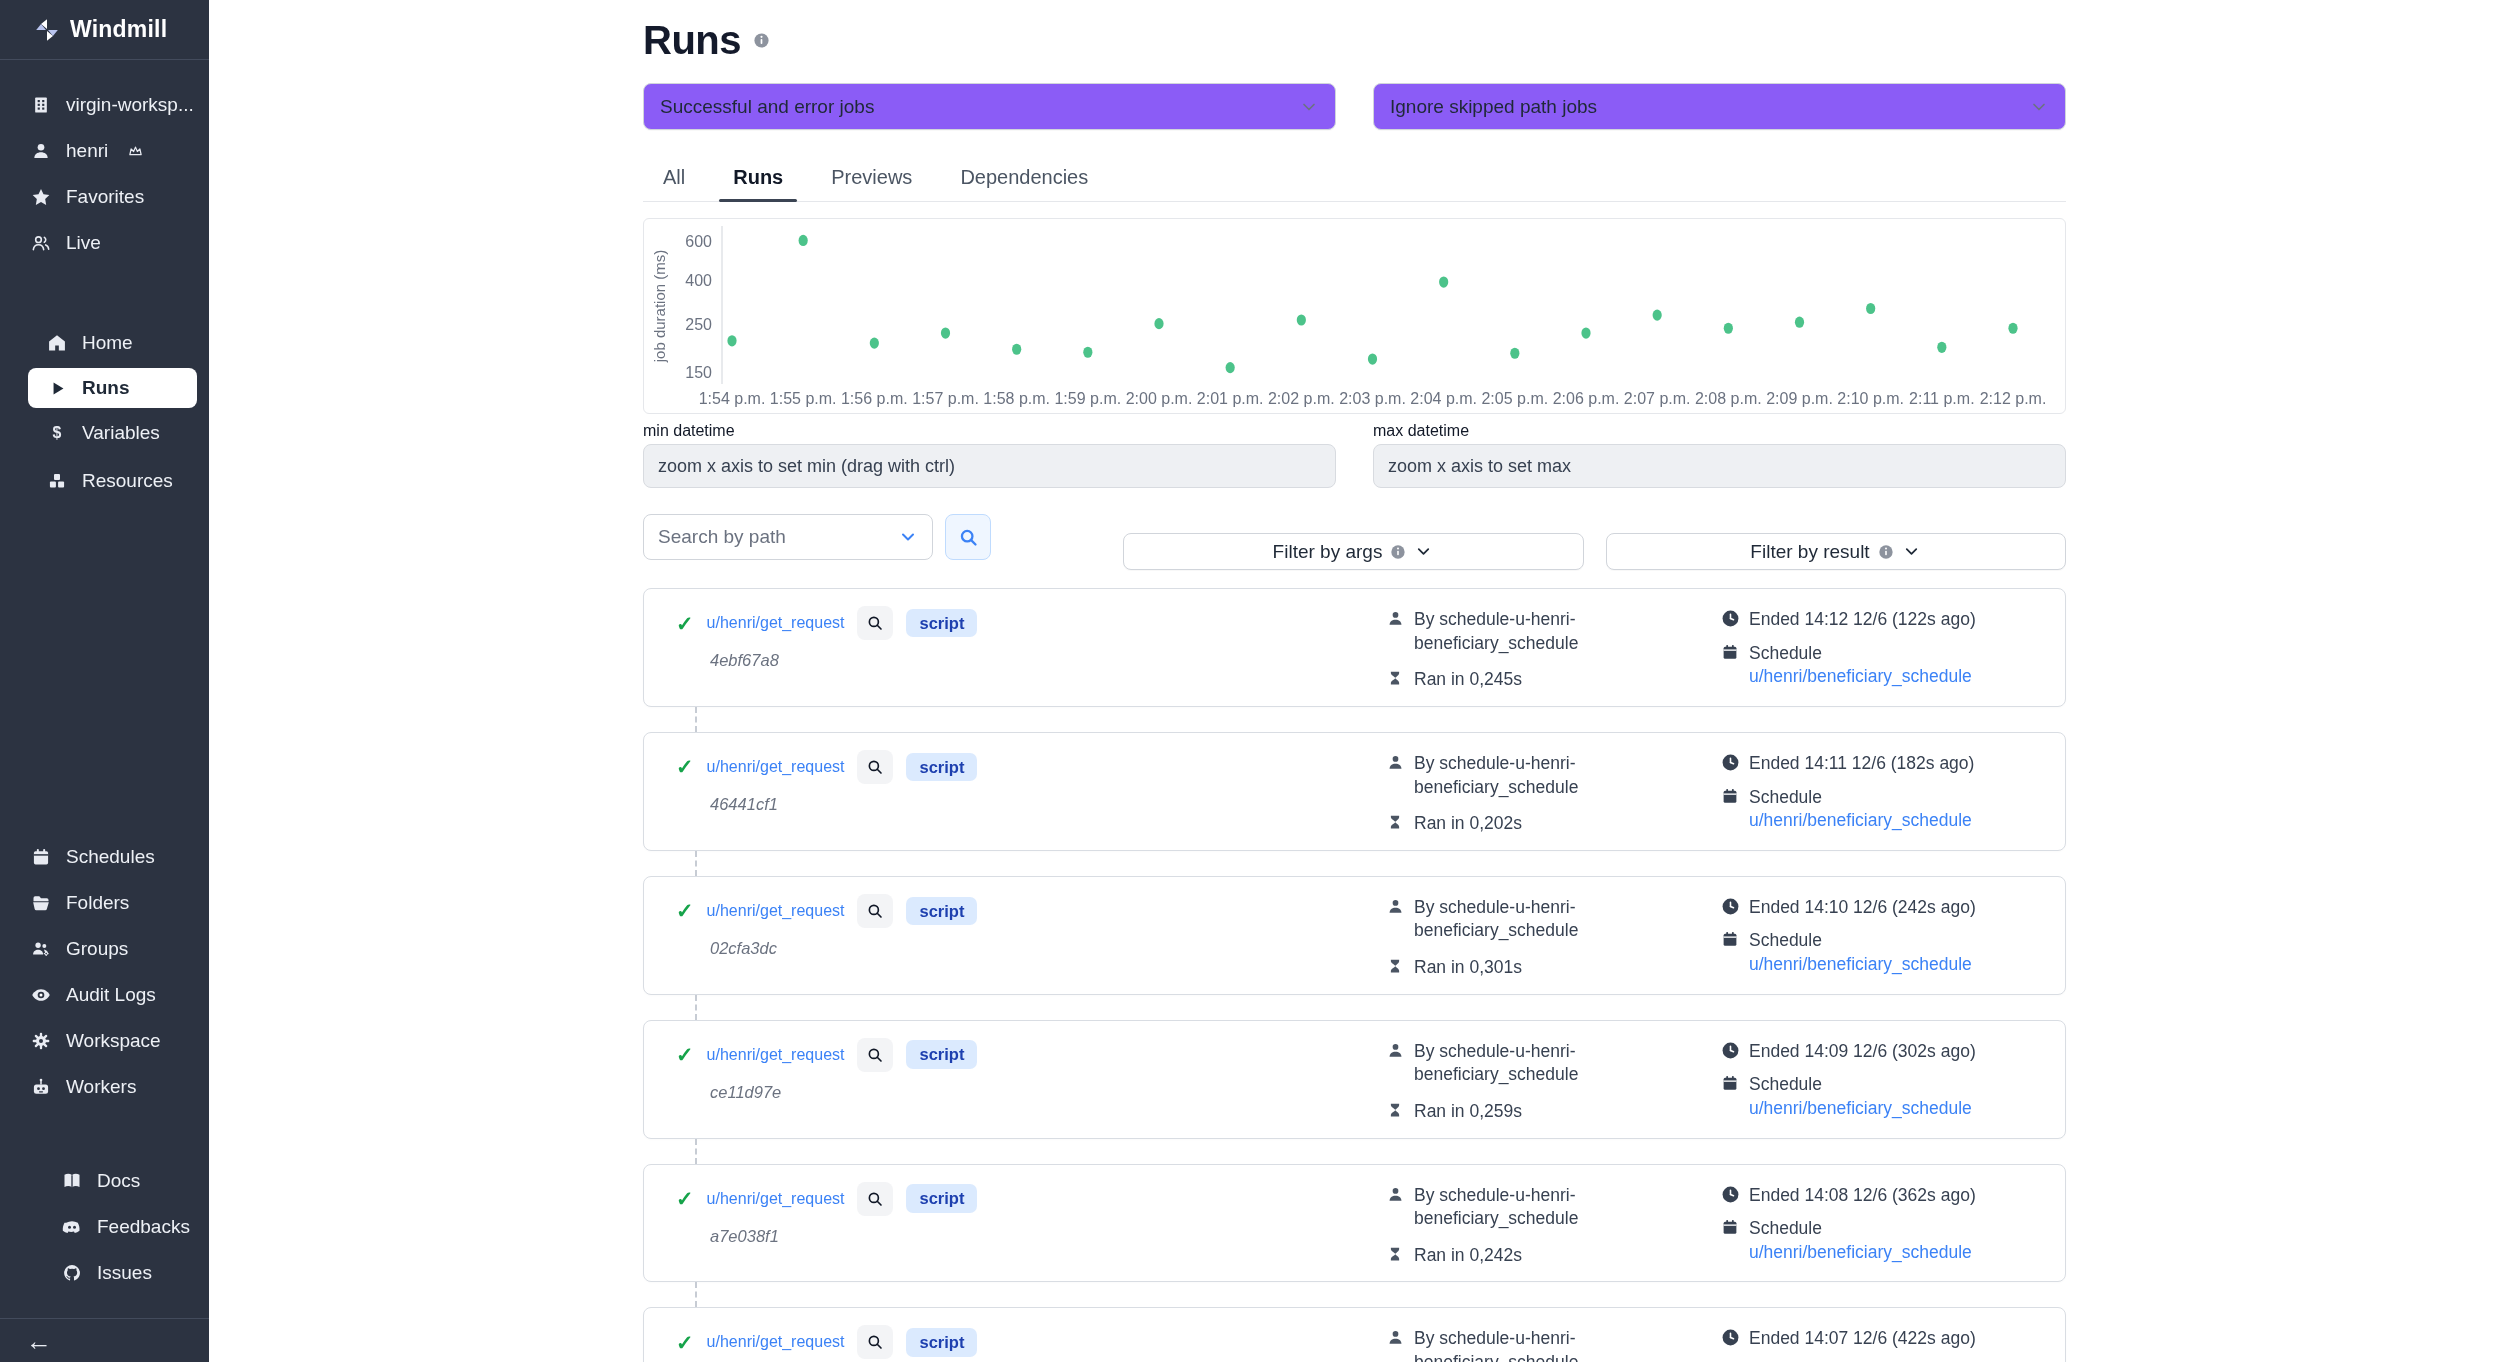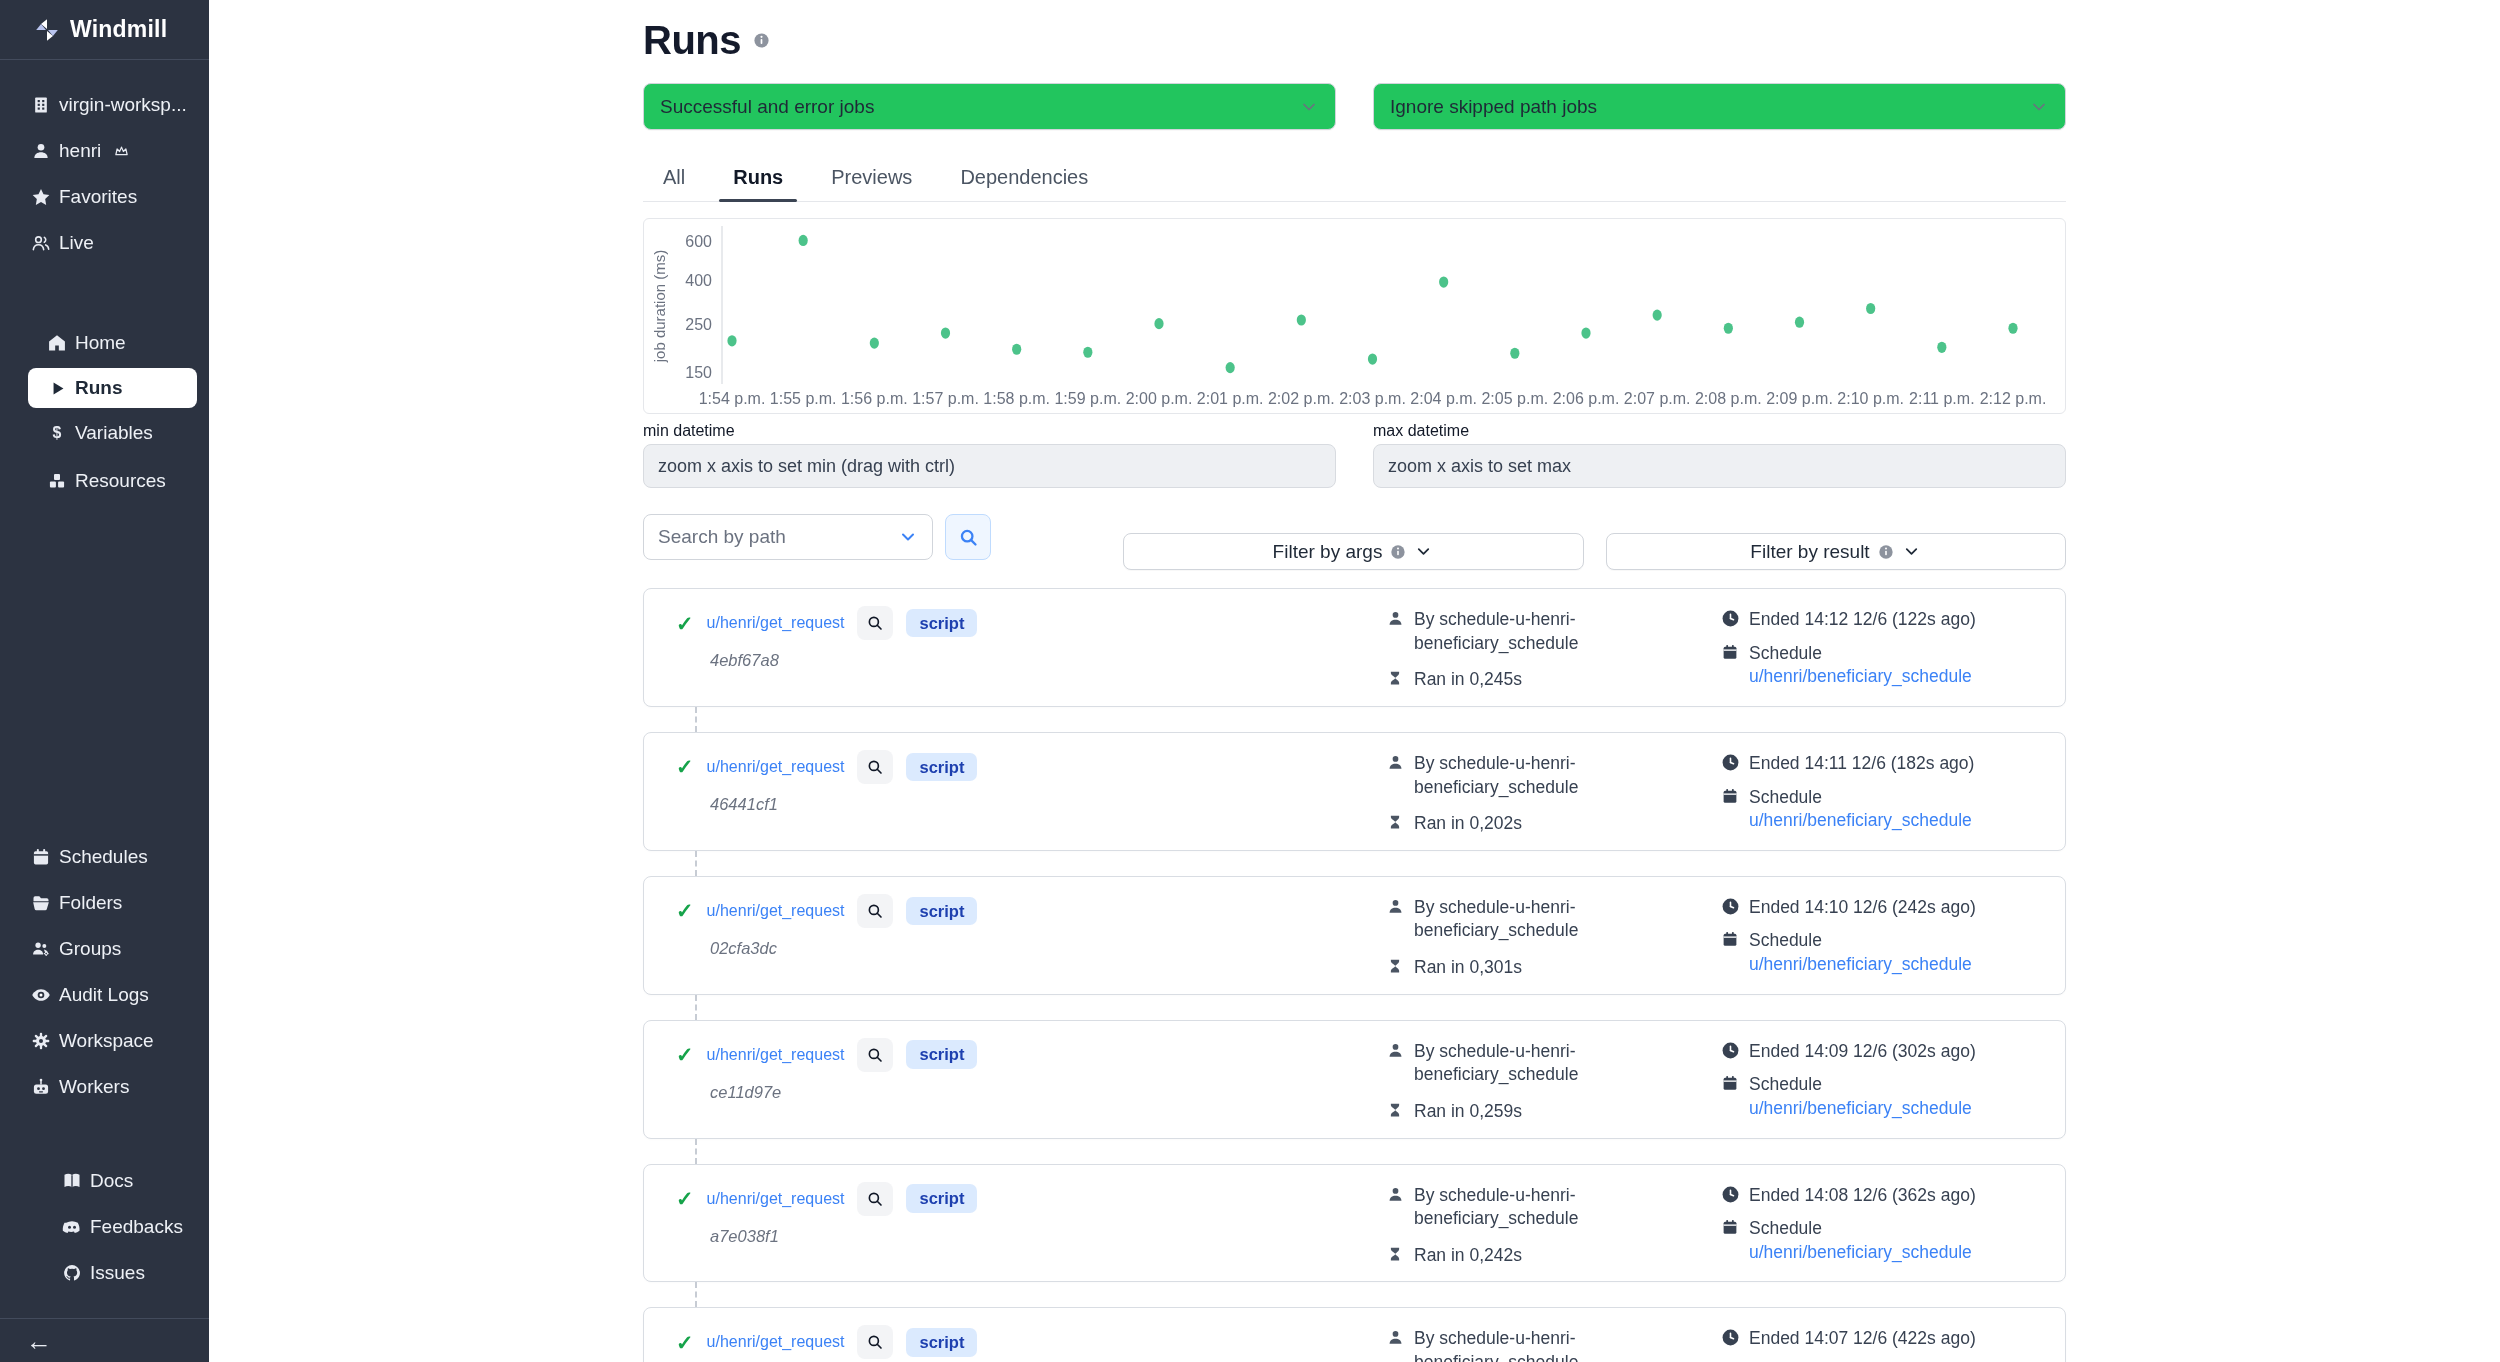--- a/index.html
+++ b/index.html
@@ -19,42 +19,42 @@
   html,body{width:2500px;height:1362px;overflow:hidden;background:#fff;
     font-family:"Liberation Sans", sans-serif;color:var(--text);}
   .app{display:flex;width:2500px;height:1362px;}
 
   
   .sidebar{width:209px;min-width:209px;background:var(--sb);height:1362px;position:relative;display:flex;flex-direction:column;}
   .logo-row{height:60px;display:flex;align-items:center;gap:10px;padding-left:34px;border-bottom:1px solid var(--sb-divider);}
   .brand{color:#fff;font-weight:700;font-size:23px;letter-spacing:.2px;}
   .side-group{display:flex;flex-direction:column;}
   .side-top{margin-top:22px;}
-  .side-item{display:flex;align-items:center;gap:7px;height:46px;padding:0 14px 0 30px;color:var(--sb-text);font-size:19px;cursor:pointer;white-space:nowrap;}
+  .side-item{display:flex;align-items:center;gap:14px;height:46px;padding:0 14px 0 30px;color:var(--sb-text);font-size:19px;cursor:pointer;white-space:nowrap;}
   .side-item .s-icon{width:22px;height:22px;display:inline-flex;align-items:center;justify-content:center;color:#e8ebf2;flex:none;}
   .side-item .s-label{overflow:hidden;text-overflow:ellipsis;}
   .side-item.active{background:#fff;color:#1f2937;font-weight:700;border-radius:8px;margin:0 12px;padding-left:18px;height:40px;}
   .side-item.active .s-icon{color:#1f2937;}
   .side-main{margin-top:54px;gap:2px;padding-left:16px;}
   .side-admin{margin-top:330px;gap:0px;}
   .side-help{margin-top:48px;padding-left:31px;}
   .side-footer{position:absolute;bottom:0;left:0;right:0;height:44px;border-top:1px solid var(--sb-divider);display:flex;align-items:center;padding-left:26px;background:var(--sb);}
   .collapse-arrow{color:#e8ebf2;font-size:26px;line-height:1;cursor:pointer;}
   .crown{margin-left:6px;display:inline-flex;}
 
   
   main{flex:1;display:flex;justify-content:center;background:#fff;overflow:hidden;}
   .content{width:1423px;padding-top:18px;}
   .title-row{display:flex;align-items:center;gap:12px;}
   h1{font-size:40px;font-weight:800;color:#141a2b;letter-spacing:-.5px;}
   .info-dot{width:17px;height:17px;display:inline-flex;}
 
   .selects-row{display:flex;justify-content:space-between;margin-top:20px;}
   .select{width:48.7%;height:47px;border:1px solid #d1d5db;border-radius:8px;display:flex;align-items:center;justify-content:space-between;
-    padding:0 16px;font-size:19px;color:#1f2937;background:#22c55e;box-shadow:0 1px 1px rgba(0,0,0,.03);cursor:pointer;}
+    padding:0 16px;font-size:19px;color:#1f2937;background:#8b5cf6;box-shadow:0 1px 1px rgba(0,0,0,.03);cursor:pointer;}
   .chev{width:20px;height:20px;color:#6b7280;flex:none;}
 
   .tabs{display:flex;gap:44px;margin-top:28px;padding-left:18px;border-bottom:1px solid var(--border-soft);}
   .tab{font-size:20px;color:#4b5563;padding:8px 2px 12px;cursor:pointer;position:relative;}
   .tab.active{color:#111827;font-weight:700;}
   .tab.active::after{content:"";position:absolute;left:-12px;right:-12px;bottom:-1px;height:3px;background:#3b4453;border-radius:2px;}
 
   .chart-card{margin-top:16px;border:1px solid var(--border-soft);border-radius:6px;height:196px;background:#fff;}
   .chart-card svg{display:block;}
   .ax-title{font-size:15px;fill:#6b7280;}

